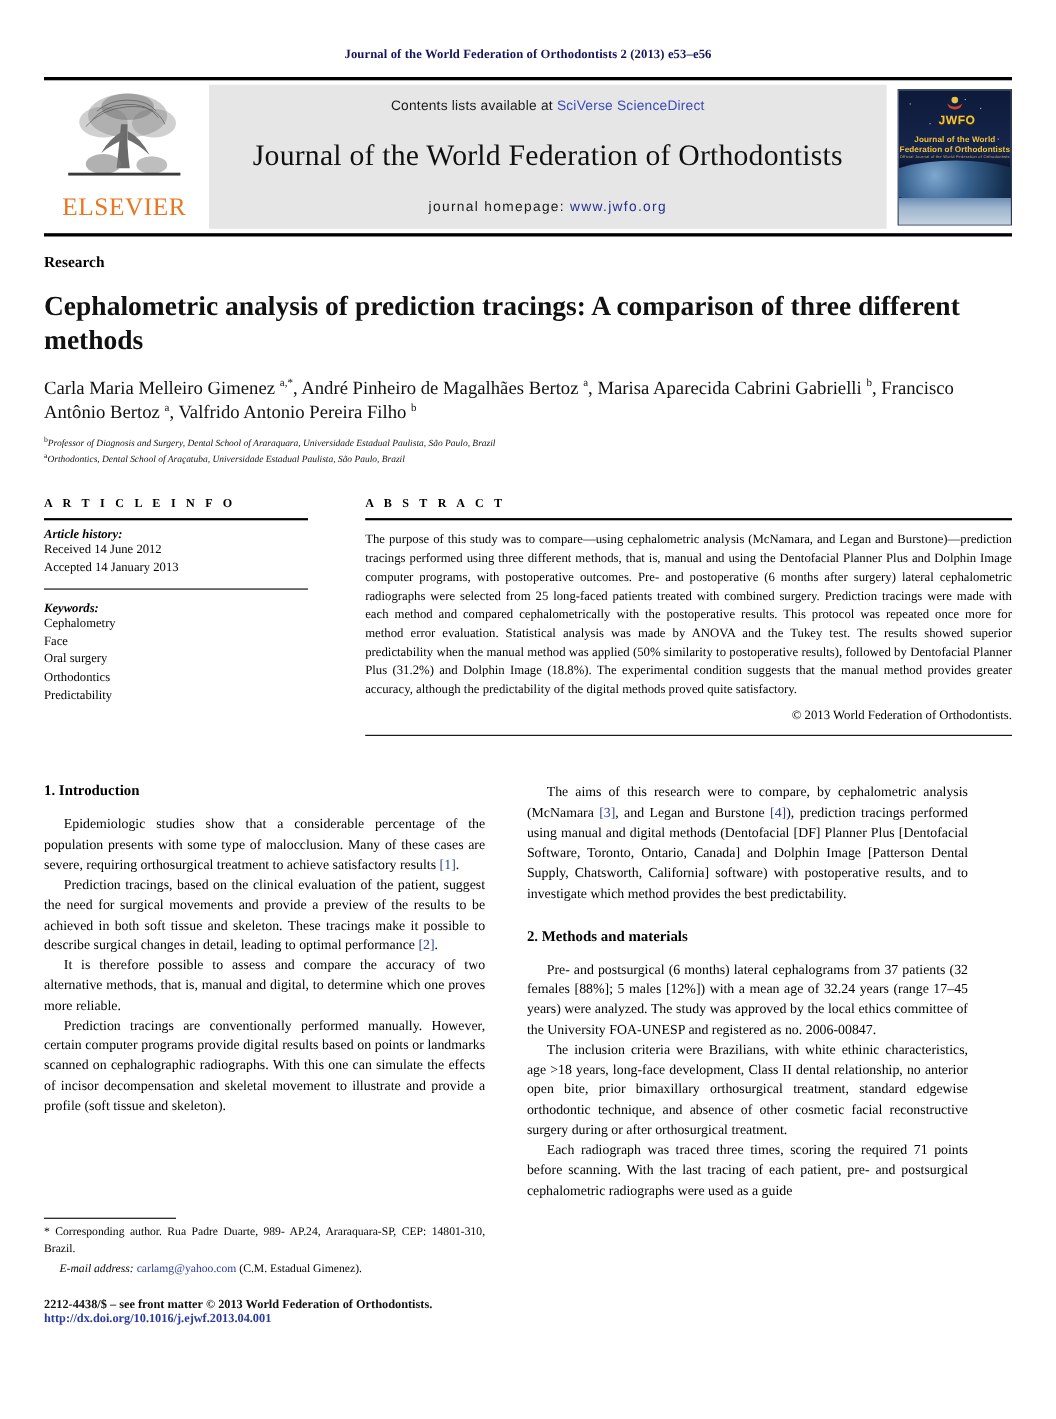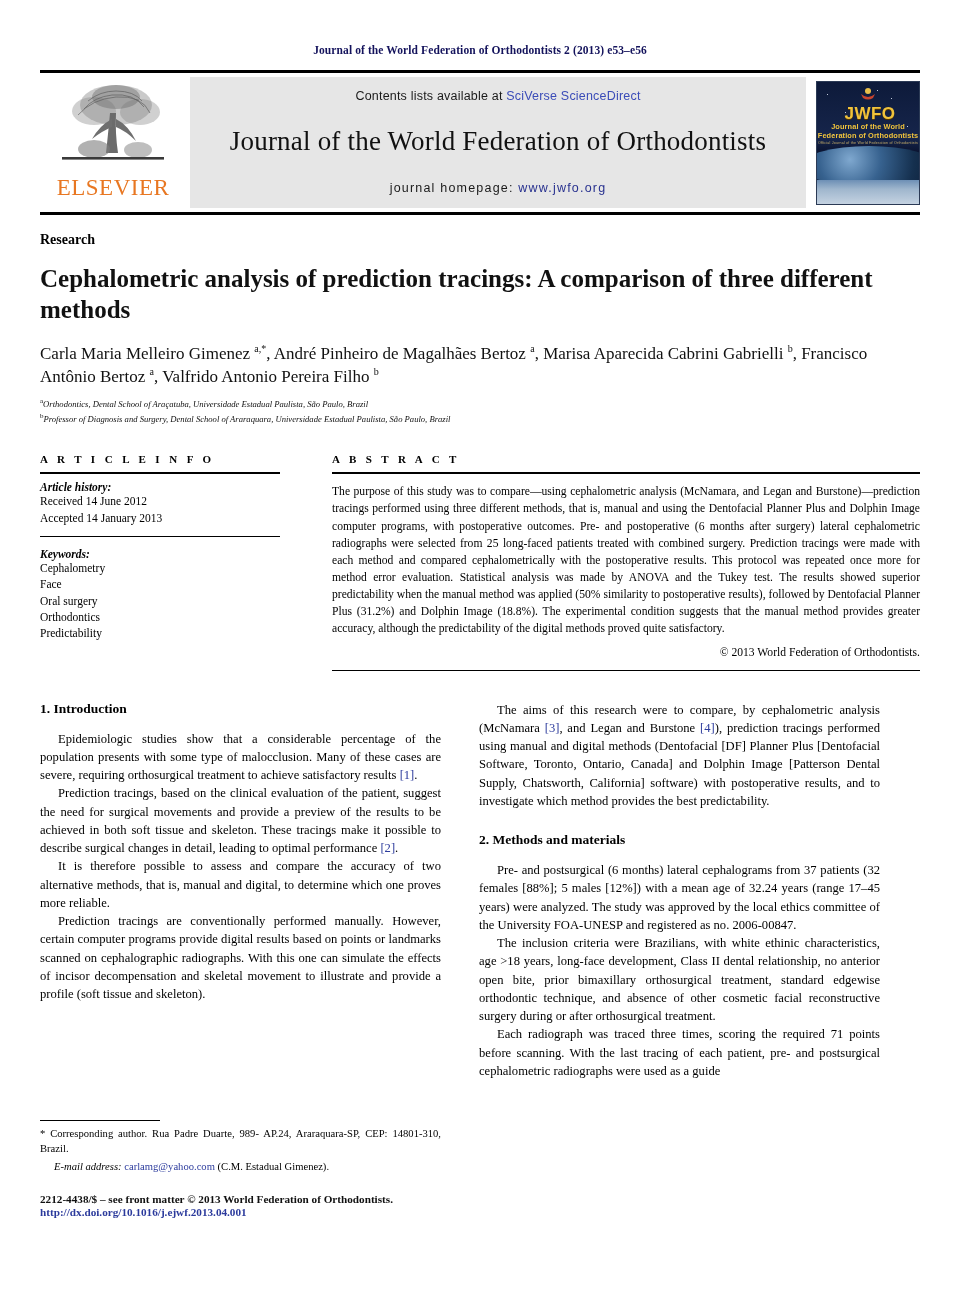--- a/index.html
+++ b/index.html
@@ -113,21 +113,21 @@
   }
   .cover-emblem {
     position: absolute; top: 5px; left: 50%; transform: translateX(-50%);
     width: 26px; height: 13px;
   }
   .cover-jwfo {
     position: absolute; top: 22px; left: 4px; right: 0;
     text-align: center;
     font-family: "Liberation Sans", sans-serif;
     font-weight: bold;
-    font-size: 17px;
+    font-size: 11px;
     color: #f0c33c;
     letter-spacing: 0.5px;
     text-shadow: 0 1px 0 #5a3a00;
   }
   .cover-sub1, .cover-sub2 {
     position: absolute; left: 0; right: 0; text-align: center;
     font-family: Liberation Sans, sans-serif;
     font-weight: bold;
     color: #f0c33c;
     letter-spacing: .1px;
@@ -220,21 +220,21 @@
   .abstract-copy {
     font-family: "Liberation Serif", serif;
     font-size: 11.6px;
     text-align: right;
     margin-top: 9px;
   }
   .abs-rule-bottom { border-top: 1.5px solid #000; margin-top: 11px; }
 
   
   .body-cols {
-    margin-top: 30px;
+    margin-top: 42px;
     display: flex;
     gap: 38px;
   }
   .bcol { width: 401px; flex: 0 0 401px; }
   .h2 {
     font-family: "Liberation Serif", serif;
     font-weight: bold;
     font-size: 13.5px;
     margin-bottom: 13px;
   }
@@ -246,21 +246,21 @@
     text-align: justify;
     text-indent: 18px;
     margin: 0;
   }
   .cite { color: #2b3a9c; }
 
   
   .footnote-area {
     position: absolute;
     left: 40px;
-    bottom: 40px;
+    bottom: 53px;
     width: 401px;
   }
   .fn-rule { width: 120px; border-top: 1px solid #000; margin-bottom: 5px; }
   .fn-text {
     font-family: "Liberation Serif", serif;
     font-size: 10.6px;
     line-height: 1.42;
     text-align: justify;
   }
   .fn-email { text-indent: 14px; margin-top: 3px; }
@@ -342,24 +342,24 @@
       <div class="cover-horizon"></div>
     </div>
   </div>
 
   <div class="section-type">Research</div>
   <h1 class="article-title">Cephalometric analysis of prediction tracings: A comparison of three different methods</h1>
   <div class="authors">Carla Maria Melleiro Gimenez <sup>a,</sup><sup>*</sup>, André Pinheiro de Magalhães Bertoz <sup>a</sup>, Marisa Aparecida Cabrini Gabrielli <sup>b</sup>, Francisco Antônio Bertoz <sup>a</sup>, Valfrido Antonio Pereira Filho <sup>b</sup></div>
 
   <div class="affiliations">
     <div>
+      <sup>b</sup><span>Professor of Diagnosis and Surgery, Dental School of Araraquara, Universidade Estadual Paulista, São Paulo, Brazil</span>
+    </div>
+    <div>
       <sup>a</sup><span>Orthodontics, Dental School of Araçatuba, Universidade Estadual Paulista, São Paulo, Brazil</span>
-    </div>
-    <div>
-      <sup>b</sup><span>Professor of Diagnosis and Surgery, Dental School of Araraquara, Universidade Estadual Paulista, São Paulo, Brazil</span>
     </div>
   </div>
 
   <div class="info-abstract">
 
     <div class="col-info">
       <div class="sec-label">A R T I C L E    I N F O</div>
       <div class="rule-thick"></div>
       <div class="hist-title">Article history:</div>
       <div class="hist-line">Received 14 June 2012</div>

